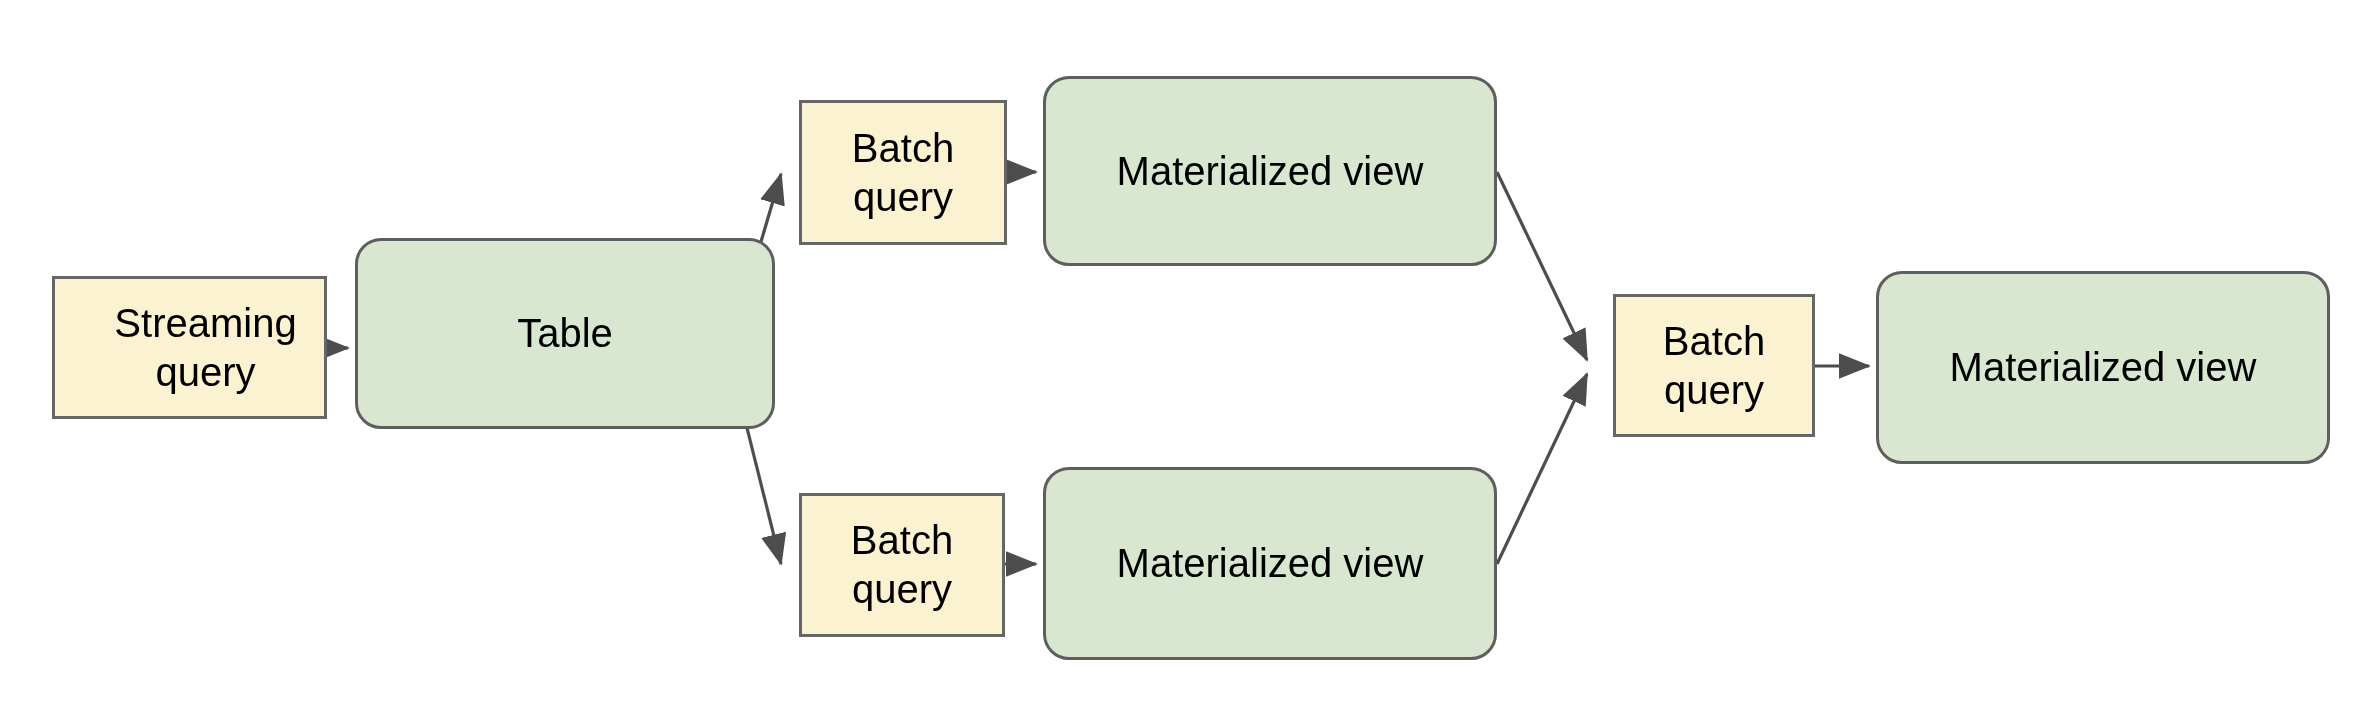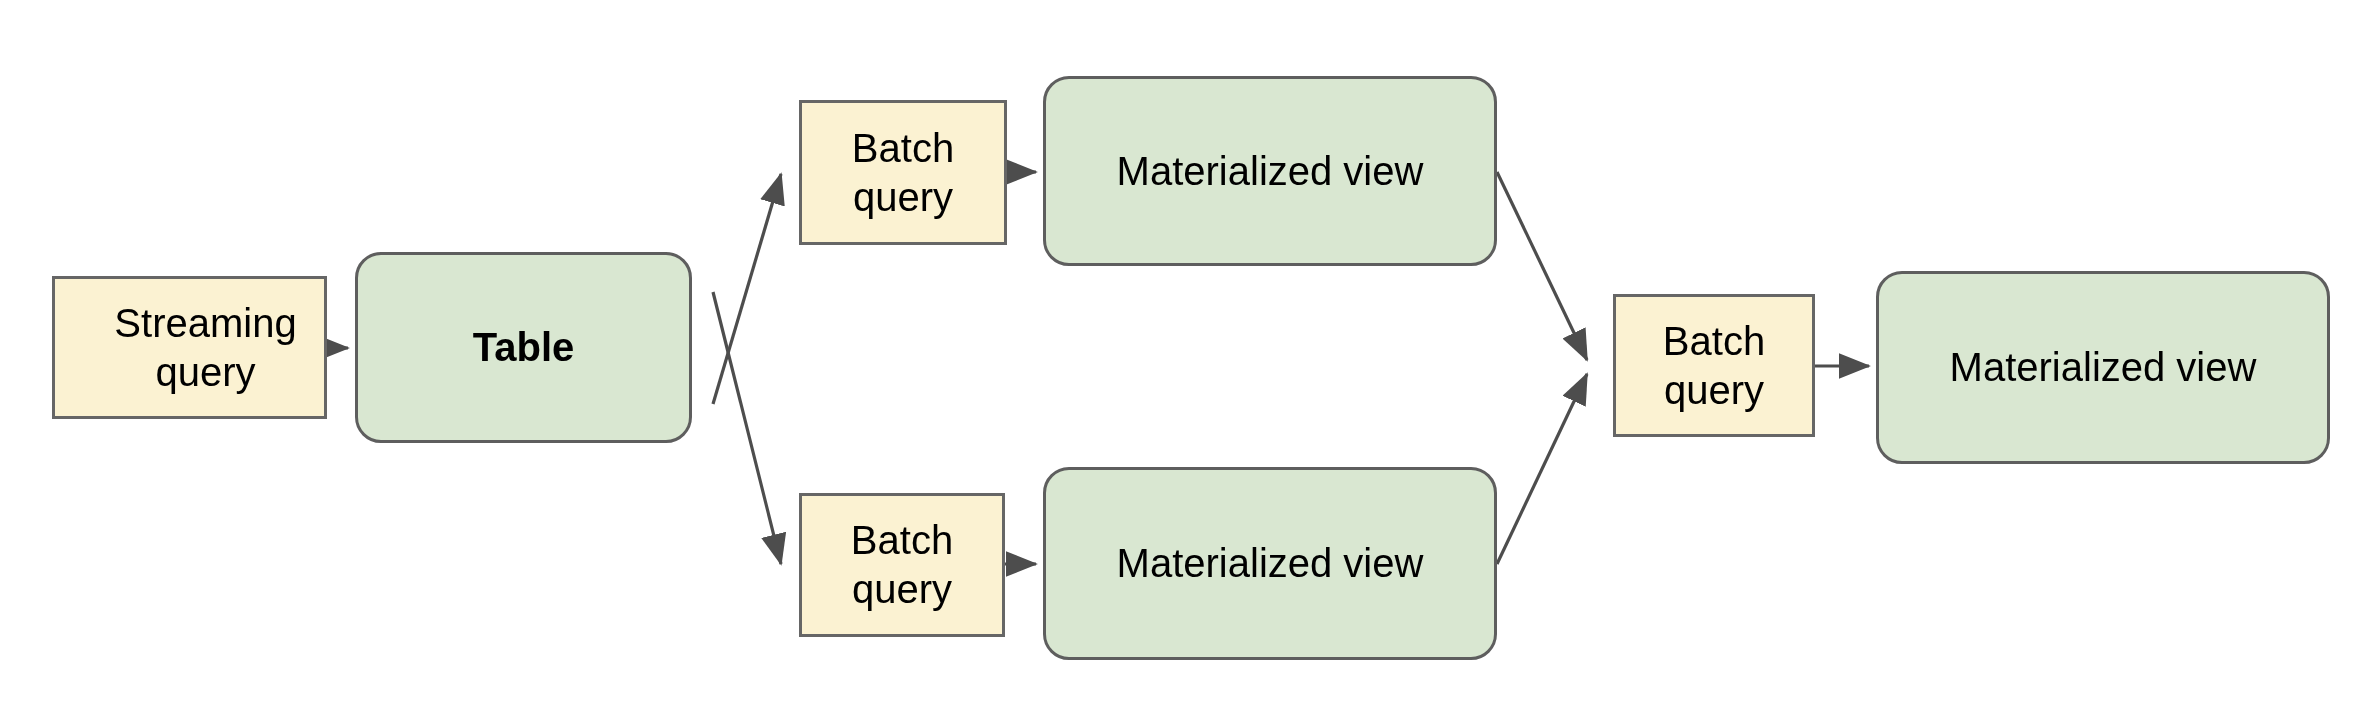--- a/index.html
+++ b/index.html
@@ -73,21 +73,21 @@
         <path d="M985,564 L1036,564" marker-end="url(#arrowhead)"></path>
         <path d="M1497,172 L1587,360" marker-end="url(#arrowhead)"></path>
         <path d="M1497,564 L1587,374" marker-end="url(#arrowhead)"></path>
         <path d="M1795,366 L1869,366" marker-end="url(#arrowhead)"></path>
       </g>
   </svg>
 
   <div class="node node-query" style="left: 32px; top: 276px; width: 275px; height: 143px; padding-left: 32px;">Streaming
 query</div>
 
-  <div class="node node-store" style="left: 355px; top: 252px; width: 337px; height: 191px; font-weight: bold;">Table</div>
+  <div class="node node-store" style="left: 355px; top: 238px; width: 420px; height: 191px;">Table</div>
 
   <div class="node node-query" style="left: 779px; top: 100px; width: 208px; height: 145px;">Batch
 query</div>
 
   <div class="node node-store" style="left: 1043px; top: 76px; width: 454px; height: 190px;">Materialized view</div>
 
   <div class="node node-query" style="left: 779px; top: 493px; width: 206px; height: 144px;">Batch
 query</div>
 
   <div class="node node-store" style="left: 1043px; top: 467px; width: 454px; height: 193px;">Materialized view</div>

